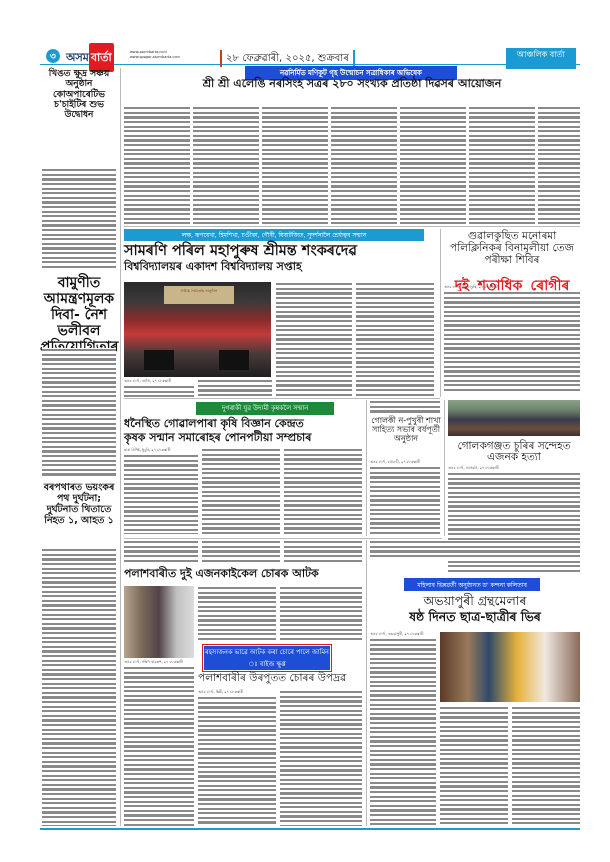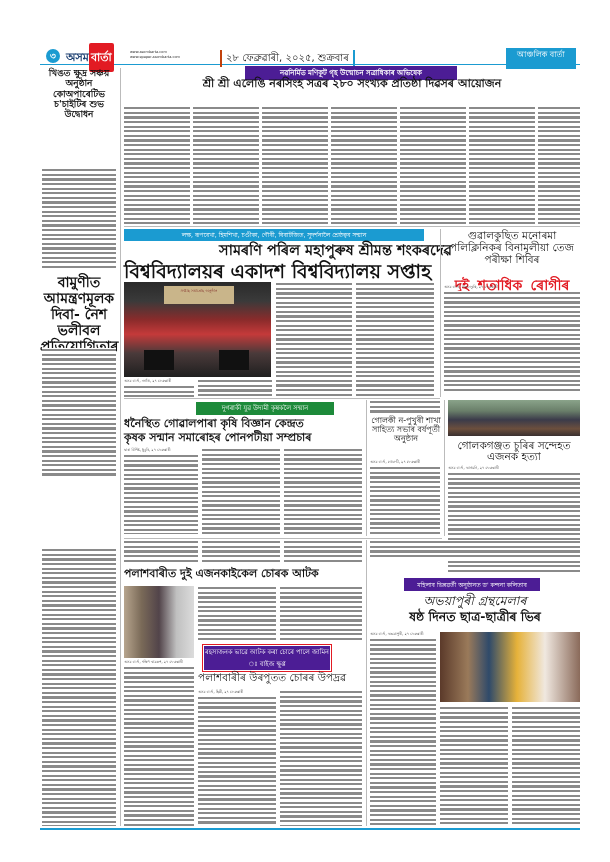--- a/index.html
+++ b/index.html
@@ -5,21 +5,21 @@
   html,body{margin:0;padding:0;background:#fff;}
   body{width:610px;height:862px;position:relative;overflow:hidden;font-family:"DejaVu Sans",sans-serif;color:#111;}
   .page{position:absolute;left:40px;top:48px;width:540px;height:792px;}
   .masthead{position:absolute;left:0;top:0;width:540px;height:16px;border-bottom:1px solid #1b9bd1;}
   .pnum{position:absolute;left:6px;top:1px;width:14px;height:14px;border-radius:50%;background:#1b9bd1;color:#fff;font-size:9px;line-height:14px;text-align:center;font-weight:bold;}
   .logo{position:absolute;left:26px;top:1px;font-size:11px;font-weight:bold;color:#173b6e;font-family:"DejaVu Serif",serif;}
   .logo .red{background:#e21b23;color:#fff;padding:8px 2px;border-radius:2px;}
   .weburl{position:absolute;left:90px;top:2px;font-size:3.5px;color:#333;line-height:5px;}
   .dateline{position:absolute;left:180px;top:2px;font-size:10px;color:#222;border-left:2px solid #c2410c;border-right:2px solid #1b9bd1;padding:0 4px;}
   .section{position:absolute;right:4px;top:0;width:70px;height:21px;background:#1b9bd1;color:#fff;font-size:8px;line-height:14px;text-align:center;}
-  .redbar{position:absolute;background:#4c1d95;color:#fff;text-align:center;font-weight:bold;}
+  .redbar{position:absolute;background:#1d4ed8;color:#fff;text-align:center;font-weight:bold;}
   .bluebar{position:absolute;background:#1b9bd1;color:#fff;text-align:center;}
   .greenbar{position:absolute;background:#1d8a3a;color:#fff;text-align:center;}
   .headline{position:absolute;font-weight:bold;color:#111;text-align:center;line-height:1.08;}
   .sidehead{position:absolute;font-weight:bold;color:#111;text-align:center;line-height:1.15;}
   .text{position:absolute;font-size:3.6px;line-height:4.6px;color:#333;text-align:justify;overflow:hidden;}
   .text.lines{background:repeating-linear-gradient(#fff 0,#fff 1.2px,#8a8a8a 1.2px,#8a8a8a 3.4px,#fff 3.4px,#fff 4.6px);color:transparent;}
   .photo{position:absolute;overflow:hidden;}
   .caption{position:absolute;font-size:3.6px;line-height:4.6px;color:#222;}
   .vr{position:absolute;width:1px;background:#bbb;}
   .hr{position:absolute;height:1px;background:#bbb;}
@@ -41,37 +41,38 @@
       <div>www.epaper.asombarta.com</div>
     </div>
     <div class="dateline">২৮ ফেব্ৰুৱাৰী, ২০২৫, শুক্রবাৰ</div>
     <div class="section">আঞ্চলিক বাৰ্তা</div>
   </div>
 
   <div class="sidehead" style="left:0;top:20px;width:78px;font-size:9px;">খিঙত ক্ষুদ্ৰ সঞ্চয় অনুষ্ঠান কোঅপাৰেটিভ চ'চাইটিৰ শুভ উদ্বোধন</div>
   <div class="text lines" style="left:2px;top:120px;width:74px;height:102px;"></div>
   <div class="sidehead" style="left:0;top:226px;width:78px;font-size:14px;">বামুণীত আমন্ত্ৰণমূলক দিবা- নৈশ ভলীবল প্ৰতিযোগিতাৰ প্ৰস্তুতি</div>
   <div class="text lines" style="left:2px;top:300px;width:74px;height:130px;"></div>
+  <div class="sidehead" style="left:0;top:434px;width:78px;font-size:9.5px;">বৰপথাৰত ভয়ংকৰ পথ দুৰ্ঘটনা; দুৰ্ঘটনাত থিতাতে নিহত ১, আহত ১</div>
   <div class="text lines" style="left:2px;top:500px;width:74px;height:278px;"></div>
   <div class="vr" style="left:80px;top:20px;height:758px;"></div>
 
   <div class="redbar" style="left:205px;top:18px;width:212px;height:14px;font-size:7px;line-height:14px;">নৱনিৰ্মিত মণিকূট গৃহ উন্মোচন সত্ৰাধিকাৰ অভিষেক</div>
   <div class="headline" style="left:84px;top:30px;width:456px;font-size:11px;white-space:nowrap;">শ্ৰী শ্ৰী এলেঙি নৰসিংহ সত্ৰৰ ২৮০ সংখ্যক প্ৰতিষ্ঠা দিৱসৰ আয়োজন</div>
   <div class="text lines" style="left:84px;top:58px;width:66px;height:118px;"></div>
   <div class="text lines" style="left:153px;top:58px;width:66px;height:118px;"></div>
   <div class="text lines" style="left:222px;top:58px;width:66px;height:118px;"></div>
   <div class="text lines" style="left:291px;top:58px;width:66px;height:118px;"></div>
   <div class="text lines" style="left:360px;top:58px;width:66px;height:118px;"></div>
   <div class="text lines" style="left:429px;top:58px;width:66px;height:118px;"></div>
   <div class="text lines" style="left:498px;top:58px;width:42px;height:118px;"></div>
   <div class="hr" style="left:84px;top:178px;width:456px;"></div>
 
   <div class="bluebar" style="left:84px;top:181px;width:300px;height:12px;font-size:6px;line-height:12px;">লক্ষ, ৰূপৰেখা, হিমশিখা, চণ্ডীকা, গৌৰী, বিৰাটজিত, সুদৰ্শনালৈ শ্ৰেষ্ঠত্বৰ সন্মান</div>
-  <div class="headline" style="left:96px;top:195px;width:316px;font-size:14.5px;white-space:nowrap;text-align:right;">সামৰণি পৰিল মহাপুৰুষ শ্ৰীমন্ত শংকৰদেৱ</div>
-  <div class="headline" style="left:84px;top:213px;width:316px;font-size:19px;white-space:nowrap;text-align:left;">বিশ্ববিদ্যালয়ৰ একাদশ বিশ্ববিদ্যালয় সপ্তাহ</div>
+  <div class="headline" style="left:84px;top:195px;width:316px;font-size:14.5px;white-space:nowrap;text-align:left;">সামৰণি পৰিল মহাপুৰুষ শ্ৰীমন্ত শংকৰদেৱ</div>
+  <div class="headline" style="left:84px;top:213px;width:316px;font-size:11px;white-space:nowrap;text-align:left;">বিশ্ববিদ্যালয়ৰ একাদশ বিশ্ববিদ্যালয় সপ্তাহ</div>
   <div class="photo" style="left:84px;top:234px;width:147px;height:95px;background:linear-gradient(#2a2a2a 0,#3a3a3a 20%,#8b2b2b 40%,#c43a3a 55%,#4a3a3a 75%,#1f1f1f 100%);">
     <div style="position:absolute;left:40px;top:4px;width:70px;height:18px;background:#c9b58a;color:#7b1e1e;font-size:4px;text-align:center;line-height:9px;">সপ্তাহ সমাৰোহ অনুষ্ঠান</div>
     <div style="position:absolute;left:20px;top:68px;width:30px;height:20px;background:#111;"></div>
     <div style="position:absolute;left:95px;top:68px;width:30px;height:20px;background:#111;"></div>
   </div>
   <div class="caption" style="left:84px;top:331px;width:70px;">অসম বাৰ্তা, নগাঁও, ২৭ ফেব্ৰুৱাৰী</div>
   <div class="text lines" style="left:84px;top:337px;width:70px;height:12px;"></div>
   <div class="text lines" style="left:158px;top:331px;width:74px;height:18px;"></div>
   <div class="text lines" style="left:236px;top:234px;width:76px;height:115px;"></div>
   <div class="text lines" style="left:316px;top:234px;width:78px;height:115px;"></div>
@@ -117,21 +118,21 @@
   <div class="redbar" style="left:163px;top:597px;width:126px;height:24px;font-size:6.5px;line-height:12px;font-weight:normal;border:1px solid #fff;outline:1px solid #e21b23;">ৰহস্যজনক ভাৱে আটক কৰা চোৰে পালে জামিন ঃ বাইজ ক্ষুণ্ণ</div>
 
   <div class="headline" style="left:158px;top:624px;width:164px;font-size:10.5px;white-space:nowrap;text-align:left;font-weight:normal;">পলাশবাৰীৰ উৰপুতত চোৰৰ উপদ্ৰৱ</div>
   <div class="caption" style="left:158px;top:642px;width:78px;">অসম বাৰ্তা, ছিন্নী, ২৭ ফেব্ৰুৱাৰী</div>
   <div class="text lines" style="left:158px;top:648px;width:78px;height:130px;"></div>
   <div class="text lines" style="left:240px;top:642px;width:82px;height:136px;"></div>
   <div class="vr" style="left:326px;top:492px;height:286px;"></div>
 
   <div class="text lines" style="left:330px;top:492px;width:210px;height:20px;"></div>
   <div class="redbar" style="left:364px;top:530px;width:136px;height:13px;font-size:6px;line-height:13px;font-weight:normal;">মহিলাৰ ভিন্নৱৰ্তী অনুষ্ঠানত ড' কন্দনা কলিতাৰ</div>
-  <div class="headline" style="left:330px;top:546px;width:210px;font-size:12.5px;font-weight:normal;font-style:italic;">অভয়াপুৰী গ্ৰন্থমেলাৰ</div>
+  <div class="headline" style="left:330px;top:546px;width:210px;font-size:12.5px;font-weight:normal;">অভয়াপুৰী গ্ৰন্থমেলাৰ</div>
   <div class="headline" style="left:330px;top:562px;width:210px;font-size:12.5px;">ষষ্ঠ দিনত ছাত্ৰ-ছাত্ৰীৰ ভিৰ</div>
   <div class="caption" style="left:330px;top:584px;width:66px;">অসম বাৰ্তা, অভয়াপুৰী, ২৭ ফেব্ৰুৱাৰী</div>
   <div class="text lines" style="left:330px;top:590px;width:66px;height:188px;"></div>
   <div class="photo" style="left:400px;top:584px;width:140px;height:70px;background:linear-gradient(90deg,#5b3a2a 0,#9a7a5a 20%,#2f4a6a 35%,#e6b23a 55%,#f0e8e0 75%,#8a6a5a 100%);"></div>
   <div class="text lines" style="left:400px;top:658px;width:68px;height:120px;"></div>
   <div class="text lines" style="left:472px;top:658px;width:68px;height:120px;"></div>
 
   <div class="footline"></div>
 </div>
 

